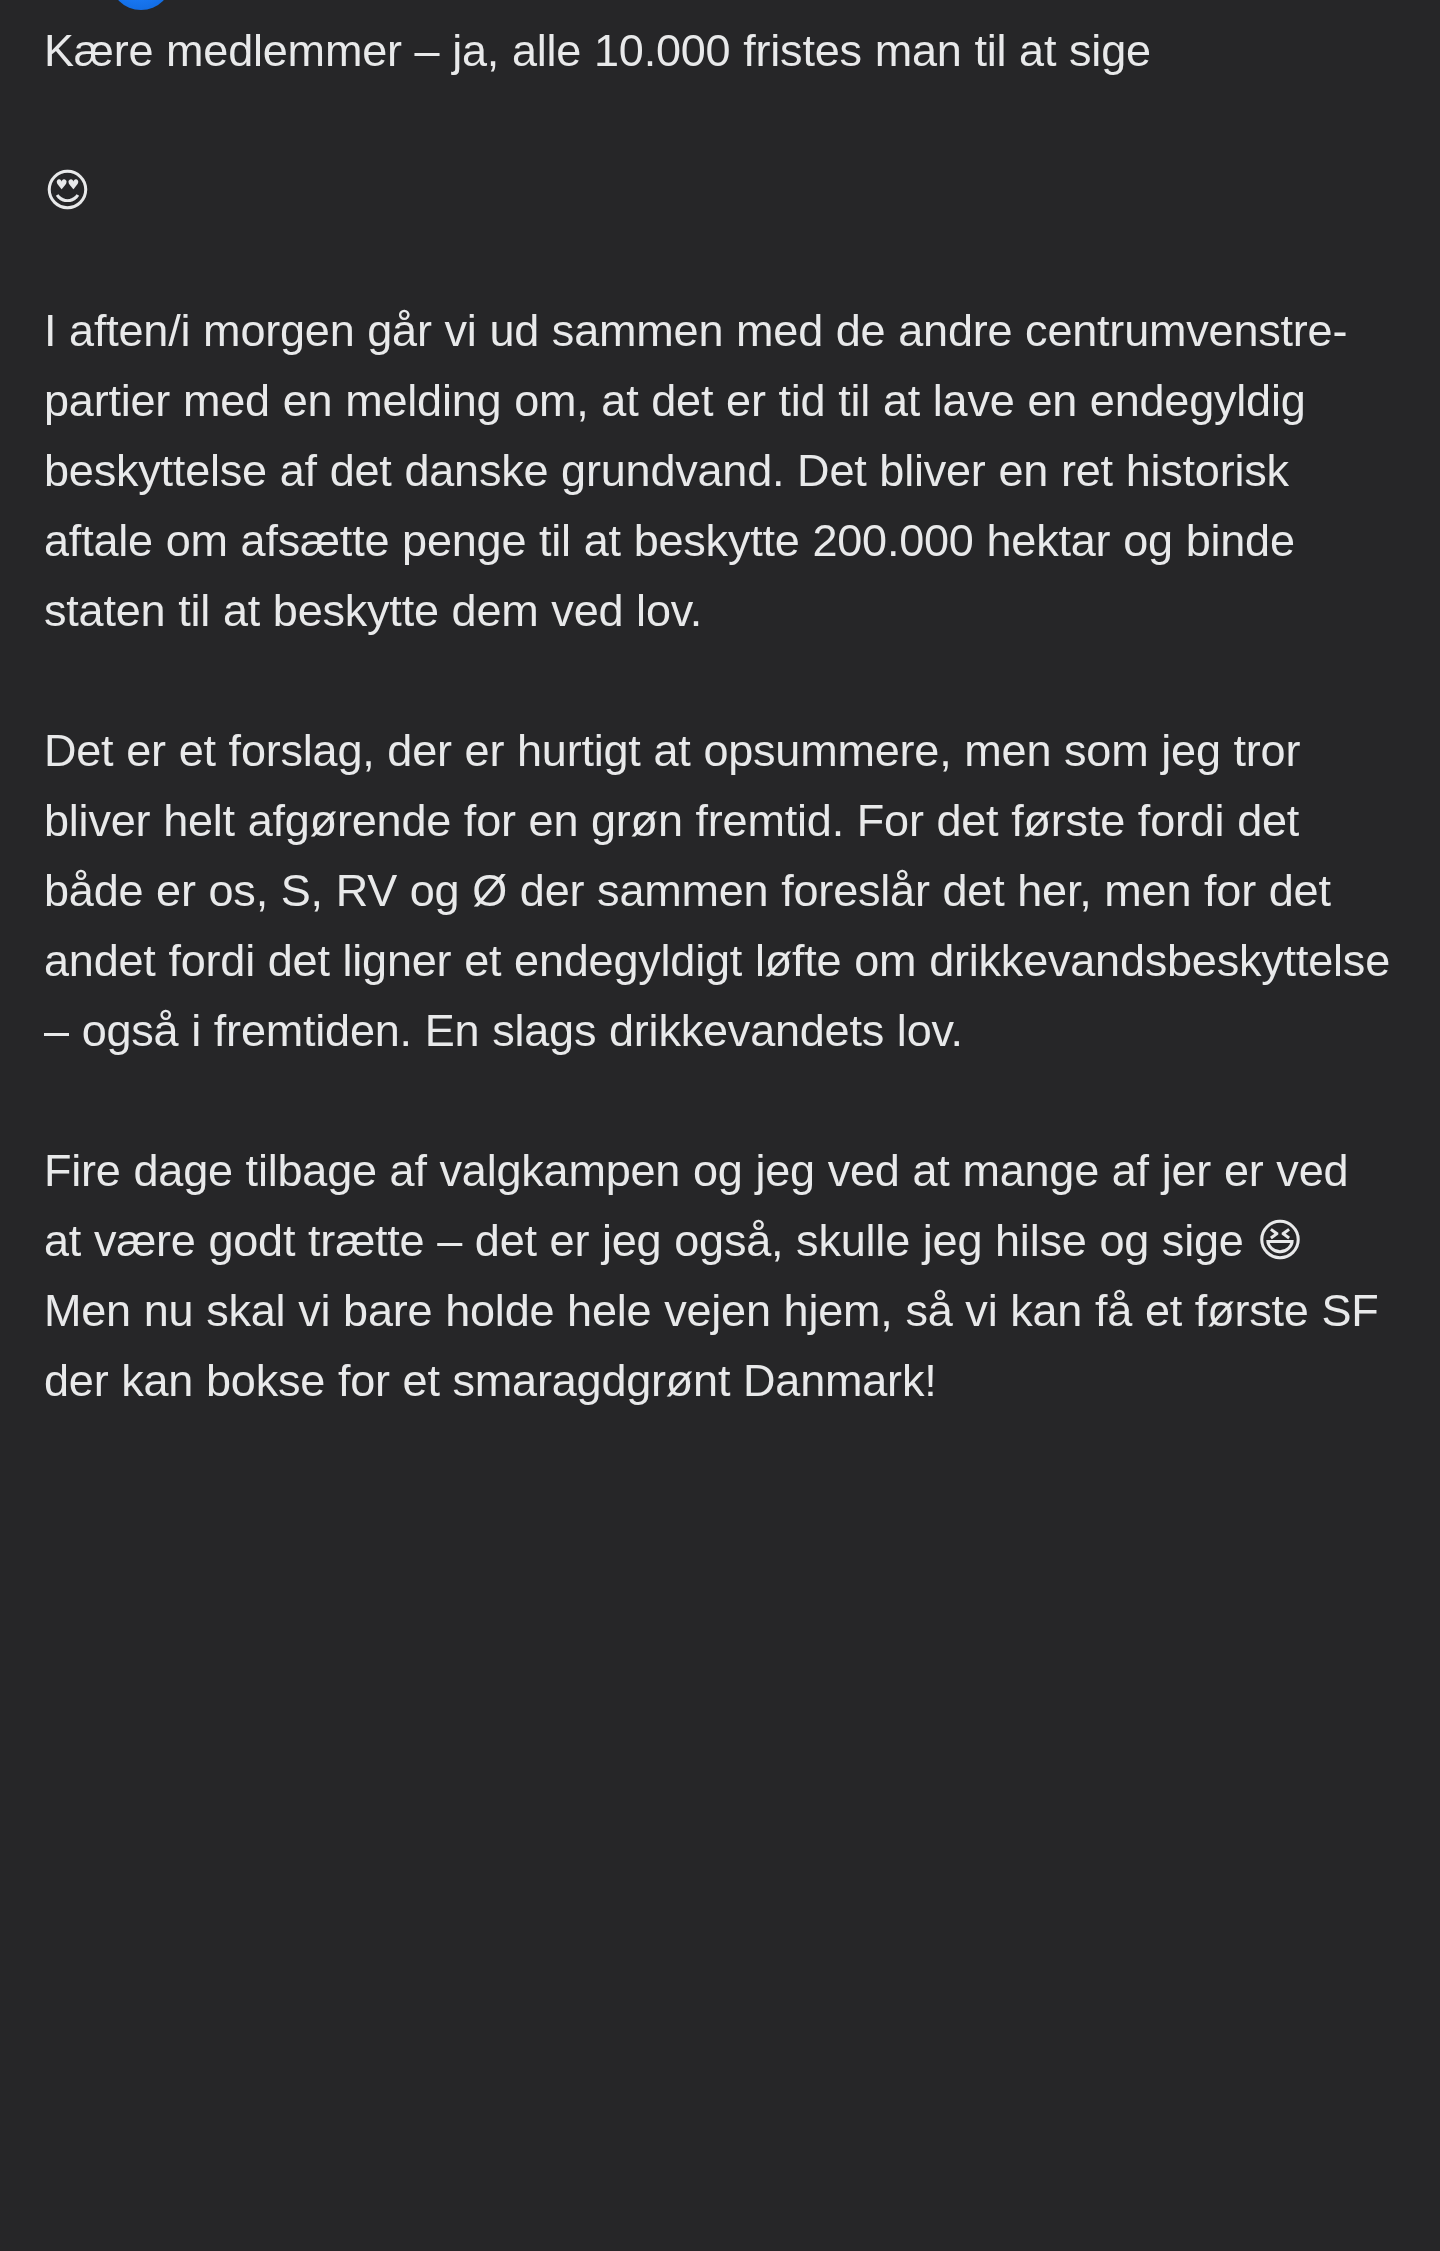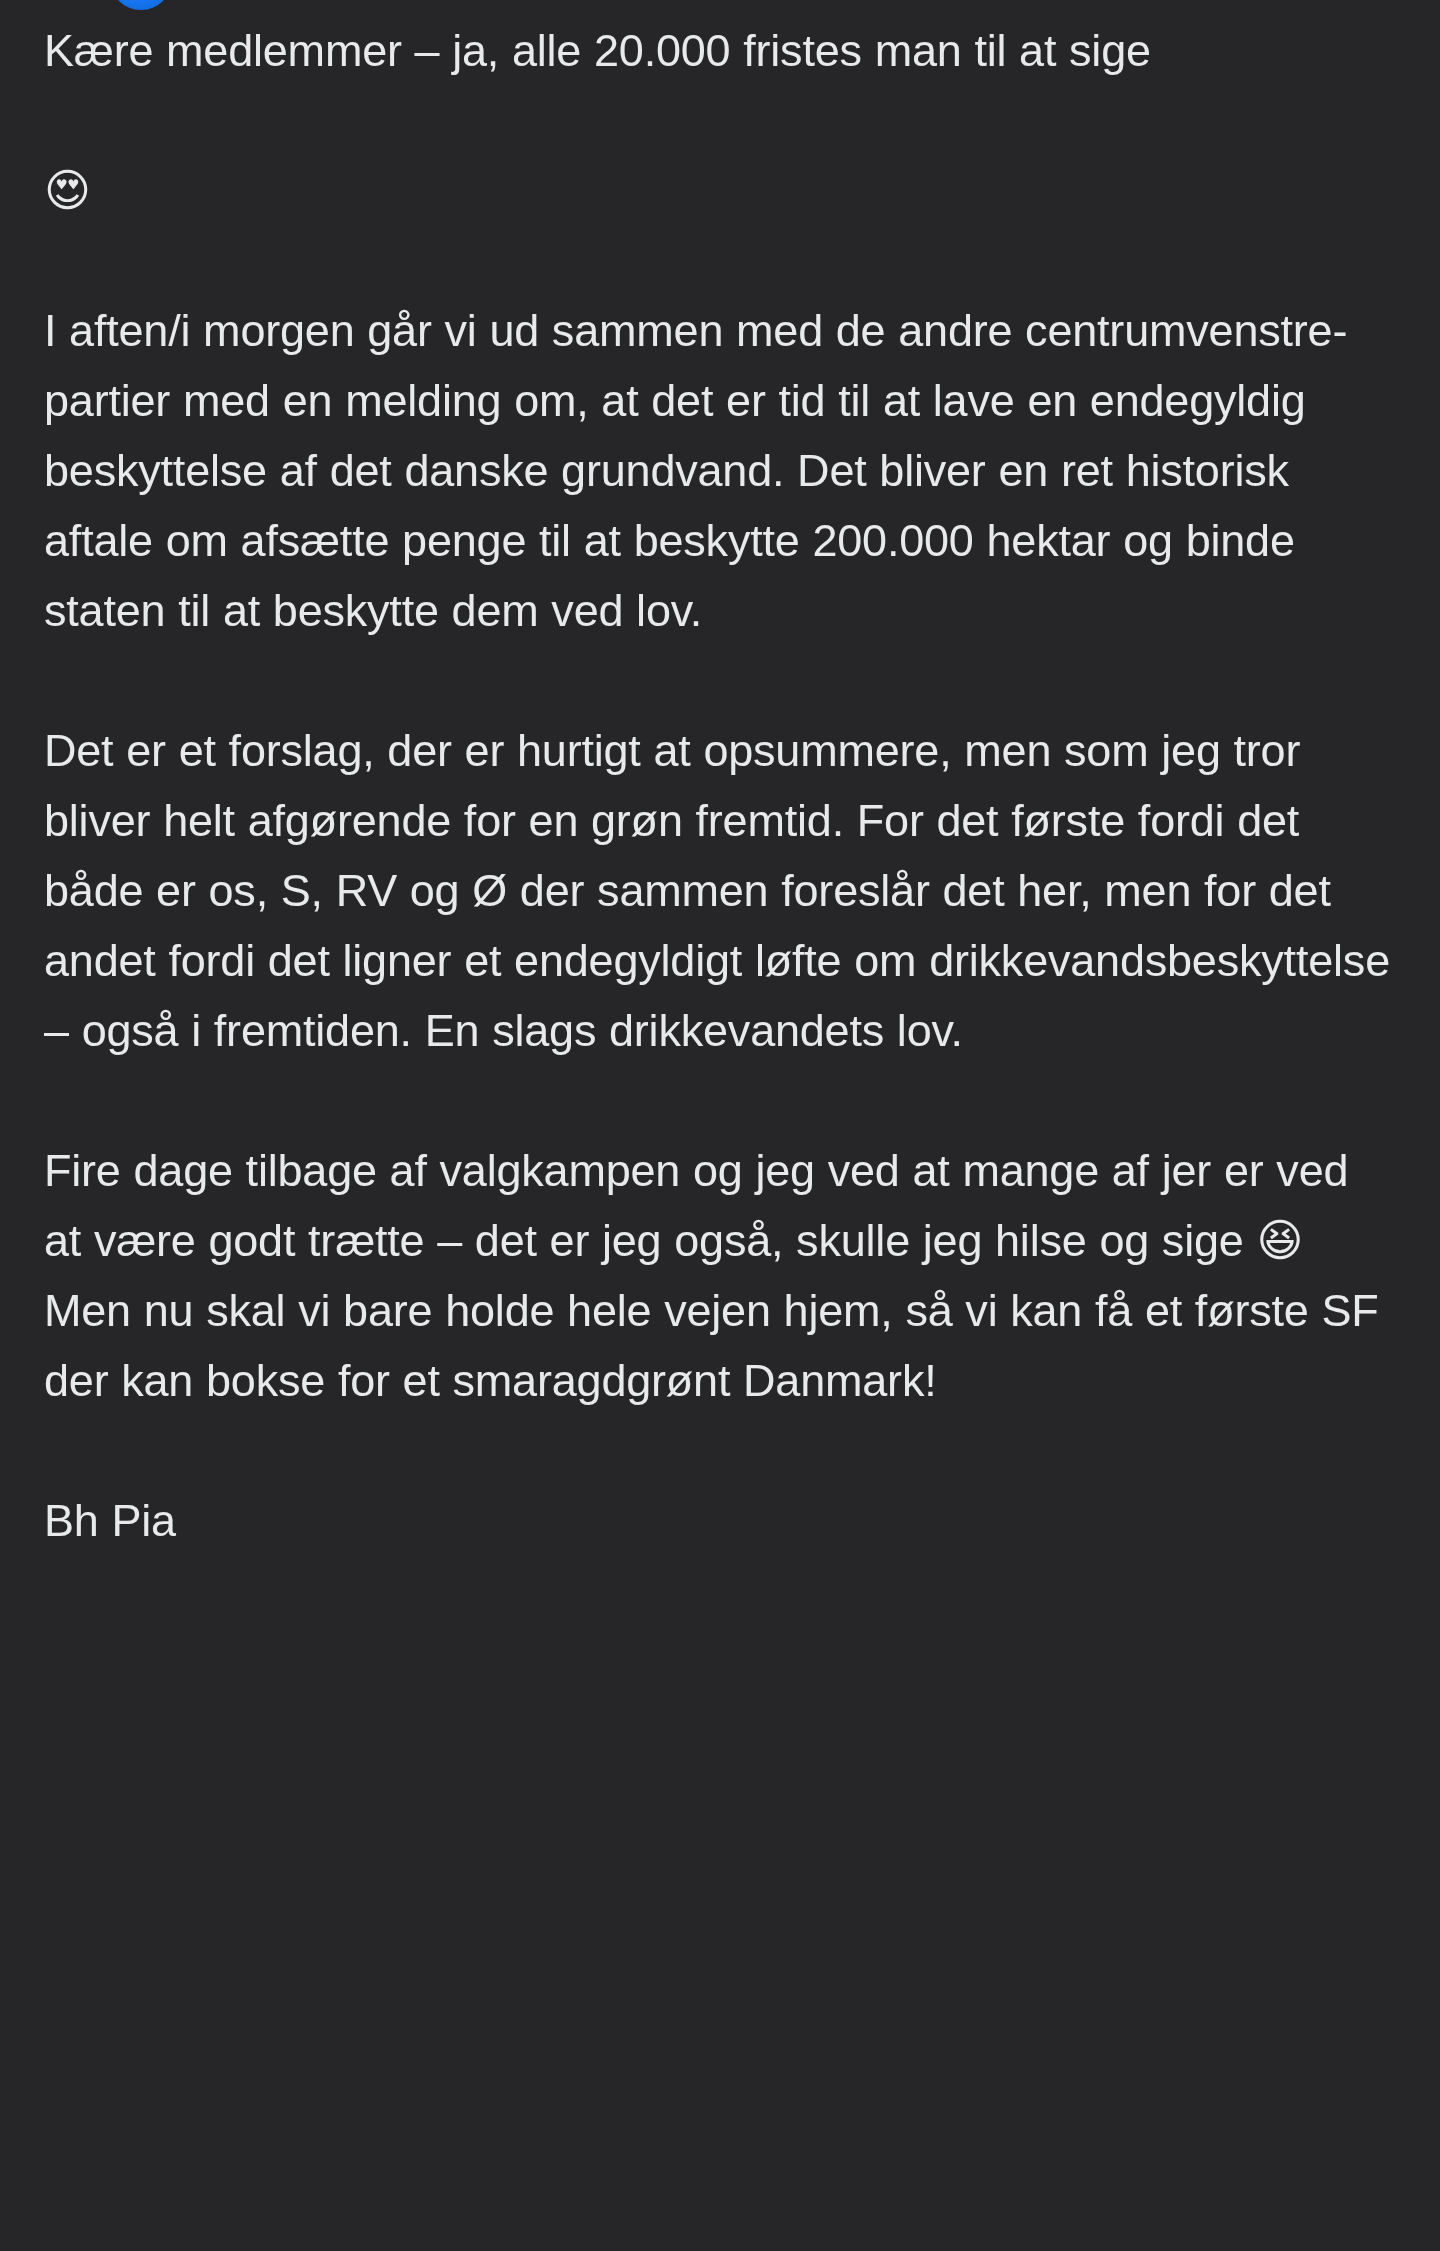--- a/index.html
+++ b/index.html
@@ -82,28 +82,27 @@
 <body>
 
 <div class="screen">
 
   <div class="top-badge-clip">
     <div class="top-badge"></div>
   </div>
 
   <div class="post-body">
 
-    <p class="para"><span>Kære medlemmer – ja, alle 20.000 fristes man til at sige</span></p>
+    <p class="para"><span>Kære medlemmer – ja, alle 10.000 fristes man til at sige</span></p>
 
     <p class="para para-emoji-only"><span class="emoji">😍</span></p>
 
 
     <p class="para"><span>I aften/i morgen går vi ud sammen med de andre centrumvenstre-partier med en melding om, at det er tid til at lave en endegyldig beskyttelse af det danske grundvand. Det bliver en ret historisk aftale om afsætte penge til at beskytte 200.000 hektar og binde staten til at beskytte dem ved lov.</span></p>
 
 
     <p class="para"><span>Det er et forslag, der er hurtigt at opsummere, men som jeg tror bliver helt afgørende for en grøn fremtid. For det første fordi det både er os, S, RV og Ø der sammen foreslår det her, men for det andet fordi det ligner et endegyldigt løfte om drikkevandsbeskyttelse – også i fremtiden. En slags drikkevandets lov.</span></p>
 
     <p class="para"><span>Fire dage tilbage af valgkampen og jeg ved at mange af jer er ved at være godt trætte – det er jeg også, skulle jeg hilse og sige </span><span class="emoji">😆</span><span> Men nu skal vi bare holde hele vejen hjem, så vi kan få et første SF der kan bokse for et smaragdgrønt Danmark!</span></p>
 
-    <p class="para"><span>Bh Pia</span></p>
 
   </div>
 </div>
 
 </body></html>

